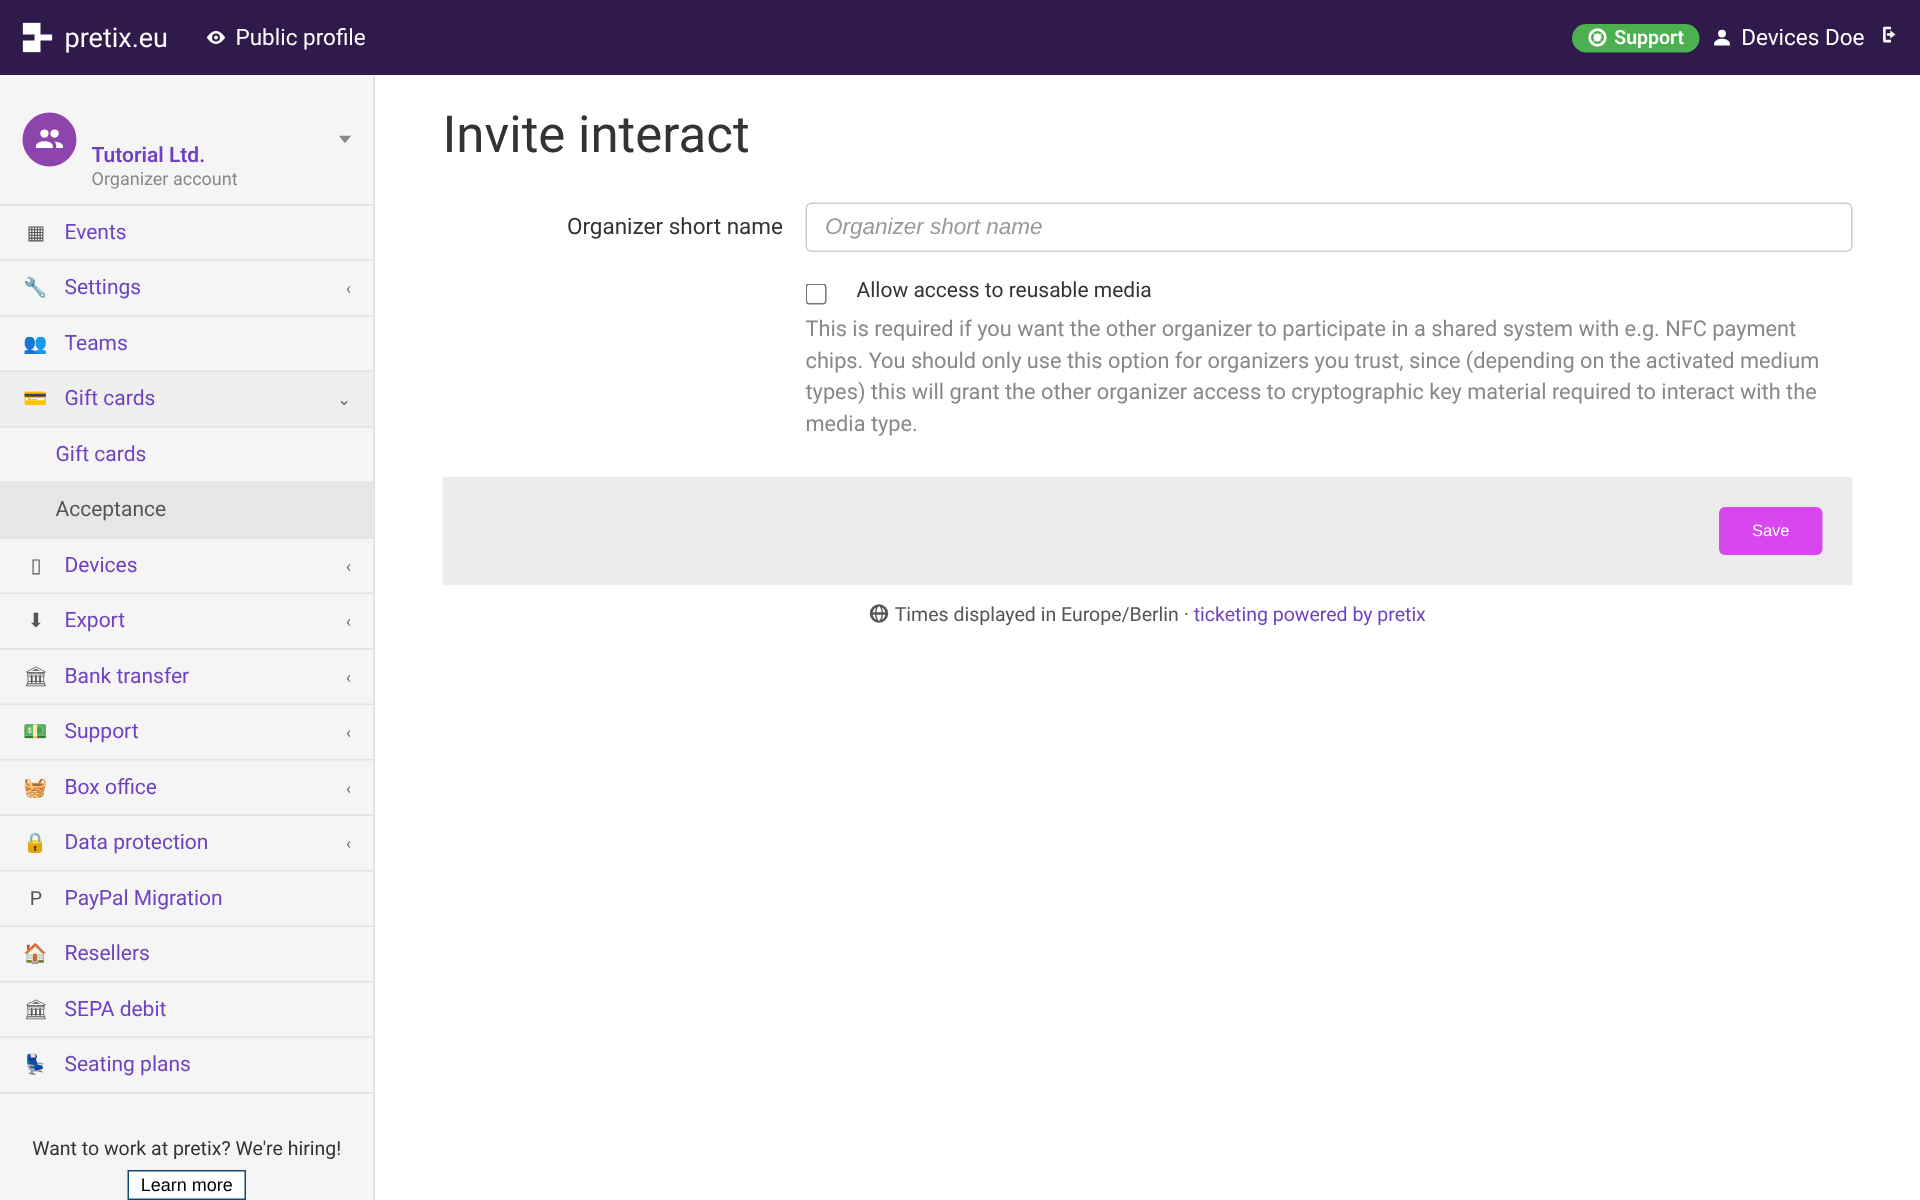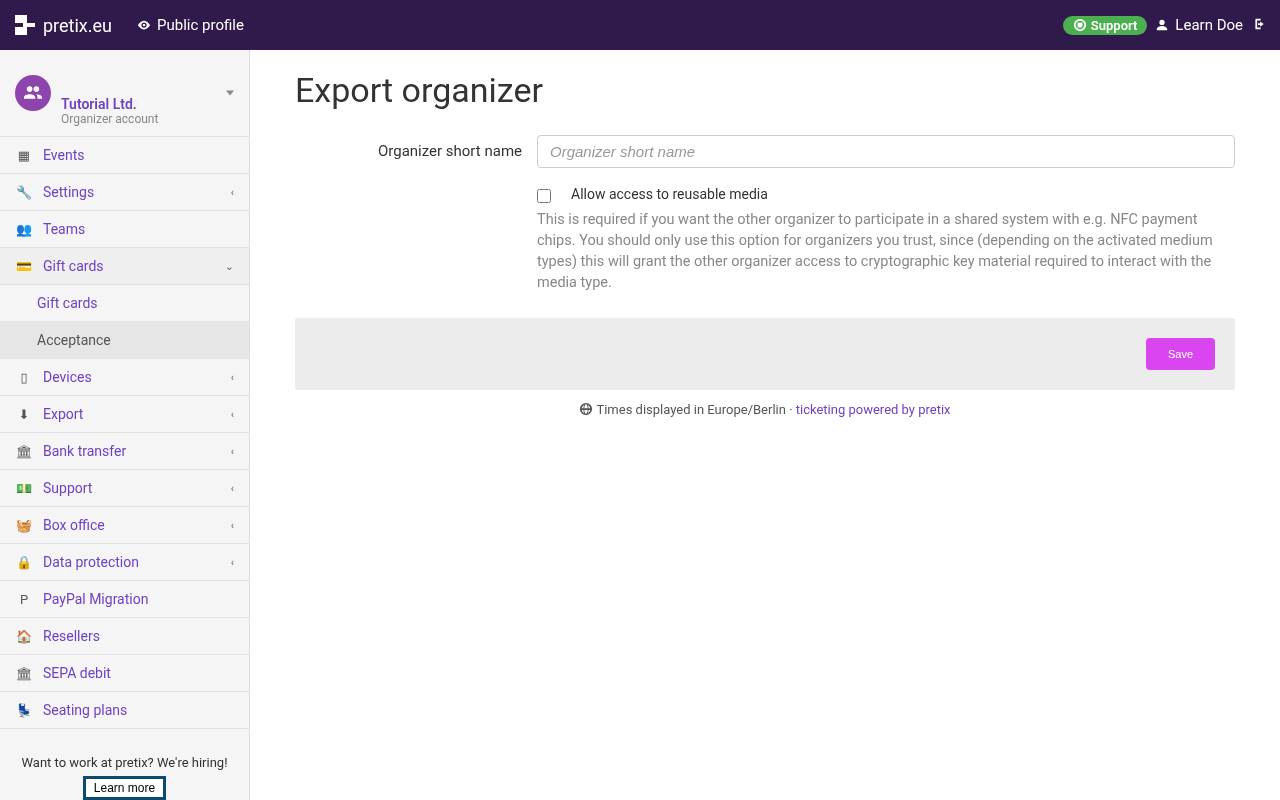--- a/index.html
+++ b/index.html
@@ -134,21 +134,21 @@
 
   .hiring {
     text-align: center;
     font-size: 13px;
     color: #333;
     padding: 8px 10px 2px;
   }
   .hiring-btn {
     display: block;
     margin: 4px auto 0;
-    border: 3px solid #0c4a6e;
+    border: 1px solid #0c4a6e;
     background: #fff;
     padding: 2px 8px;
     font-size: 12px;
     cursor: pointer;
   }
 
   
   .main {
     flex: 1;
     padding: 20px 45px;
@@ -249,21 +249,21 @@
     <a href="#" class="support-pill">
       <svg class="icon" viewBox="0 0 16 16">
           <path d="M8 1a7 7 0 100 14A7 7 0 008 1zm0 2a5 5 0 013.3 1.3L9.9 5.7A3 3 0 008 5a3 3 0 00-1.9.7L4.7 4.3A5 5 0 018 3zm-5 5a5 5 0 011.3-3.3L5.7 6.1A3 3 0 005 8c0 .7.2 1.3.7 1.9l-1.4 1.4A5 5 0 013 8zm5 5a5 5 0 01-3.3-1.3l1.4-1.4A3 3 0 008 11c.7 0 1.3-.2 1.9-.7l1.4 1.4A5 5 0 018 13zm3.3-1.7L9.9 9.9A3 3 0 0011 8c0-.7-.2-1.3-.7-1.9l1.4-1.4A5 5 0 0113 8a5 5 0 01-1.7 3.3z"></path>
         </svg>
       <span>Support</span>
     </a>
     <a href="#" class="user-link">
       <svg class="icon" viewBox="0 0 16 16">
           <path d="M8 8a3 3 0 100-6 3 3 0 000 6zm0 1c-3 0-6 1.5-6 4v1h12v-1c0-2.5-3-4-6-4z"></path>
         </svg>
-      <span>Learn Doe</span>
+      <span>Devices Doe</span>
     </a>
     <a href="#">
       <svg class="icon" viewBox="0 0 16 16">
           <path d="M6 2h5v2H7v8h4v2H6a1 1 0 01-1-1V3a1 1 0 011-1zm4.5 3l4 3-4 3V9H8V7h2.5V5z"></path>
         </svg>
     </a>
   </div>
 </div>
 
 <div class="layout">
@@ -353,21 +353,21 @@
         </li>
       </ul>
 
     <div style="margin-top:auto">
       <div class="hiring">Want to work at pretix? We're hiring!</div>
       <button class="hiring-btn">Learn more</button>
     </div>
   </aside>
 
   <main class="main">
-    <h1 class="page-title">Export organizer</h1>
+    <h1 class="page-title">Invite interact</h1>
 
     <div class="form-row">
       <label class="form-label">Organizer short name</label>
       <div class="form-control-wrap">
         <input type="text" class="text-input" placeholder="Organizer short name" style="">
       </div>
     </div>
 
     <div class="form-row">
       <div class="form-label"></div>

